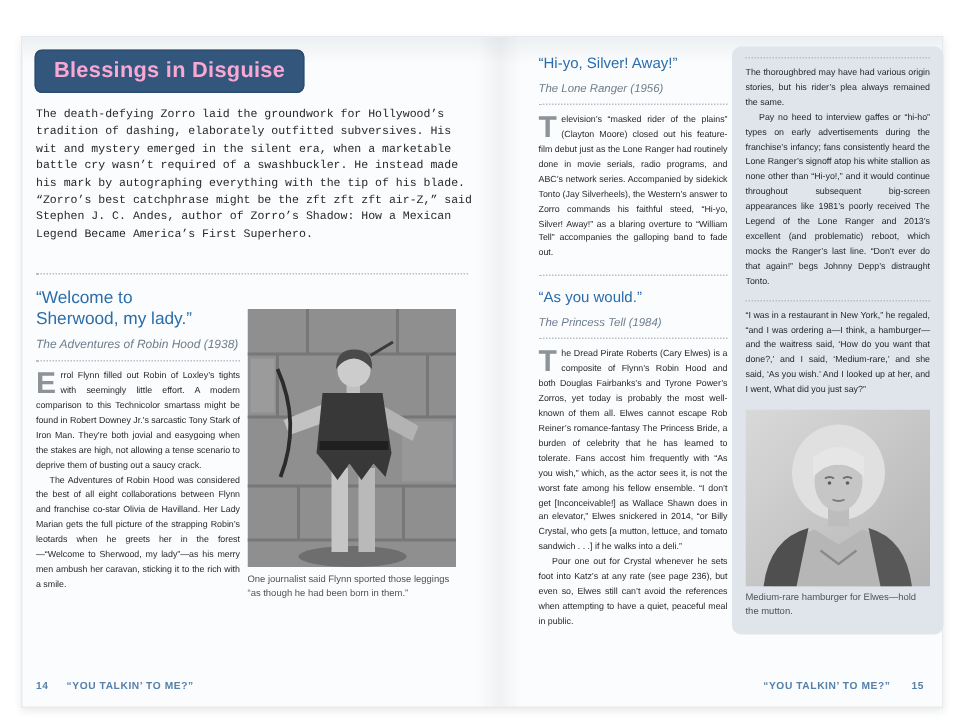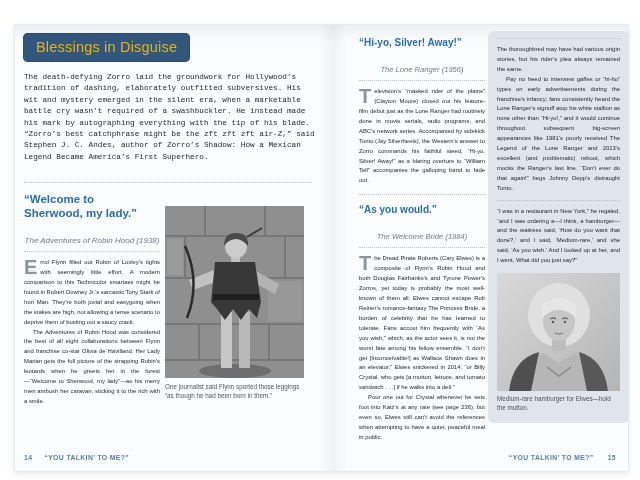--- a/index.html
+++ b/index.html
@@ -15,34 +15,34 @@
     border:1px solid #e7eaed;
     box-shadow:0 2px 5px rgba(40,50,60,.10);
   }
   .gutter{
     position:absolute;left:303px;top:0;width:30px;height:100%;
     background:linear-gradient(90deg,rgba(70,80,90,0) 0%,rgba(70,80,90,.06) 50%,rgba(70,80,90,0) 100%);
   }
   
   .banner{
     position:absolute;left:8px;top:8px;
-    background:#33567c;color:#eab308;
-    font-weight:normal;font-size:14.5px;letter-spacing:.2px;
+    background:#33567c;color:#f9a8d4;
+    font-weight:bold;font-size:14.5px;letter-spacing:.2px;
     padding:6px 13px 7px;border-radius:5px;
     box-shadow:inset 0 0 0 1px #2c4c70;
   }
   .intro{position:absolute;left:9px;top:47px;width:294px;font-family:Liberation Mono, monospace;}
   .intro p{margin:0;font-size:7.7px;line-height:11.4px;color:#26282b;text-align:left;}
   .intro p + p{text-indent:20px;}
   .rule{height:0;border-top:1.5px dotted #b7c0c8;}
   .intro-rule{position:absolute;left:9px;top:157px;width:288px;}
 
   .col-left{position:absolute;left:9px;top:168px;width:136px;}
-  h2.quote{margin:0 0 3px;color:#2b6dab;font-weight:bold;font-size:11.5px;line-height:13.5px;max-width:114px;}
-  .movie{margin:16px 0 5px;color:#6d7d8d;font-size:8px;line-height:10.2px;font-style:italic;text-align:center;}
+  h2.quote{margin:0 0 3px;color:#2b6dab;font-weight:normal;font-size:11.5px;line-height:13.5px;max-width:114px;}
+  .movie{margin:5px 0 5px;color:#6d7d8d;font-size:8px;line-height:10.2px;font-style:italic;}
   .sec-rule{margin:0 0 6px;}
   .bodytext p{margin:0;font-size:5.9px;line-height:9.9px;color:#26282b;text-align:justify;}
   .bodytext p + p{text-indent:9px;}
   .dropcap{float:left;font-size:20px;line-height:17px;font-weight:bold;color:#8e939a;margin:1px 3px 0 0;}
 
   .photo-col{position:absolute;left:150px;top:181px;width:139px;}
   .photo-frame{width:139px;height:172px;display:block;overflow:hidden;}
   .caption{margin:5px 0 0;font-size:6.3px;line-height:8.8px;color:#4e5358;text-align:left;}
 
   .footer{position:absolute;top:429px;font-size:6.8px;font-weight:bold;color:#5580a9;letter-spacing:.4px;white-space:nowrap;}
@@ -127,21 +127,21 @@
       <h2 class="quote">“Hi-yo, Silver! Away!”</h2>
       <p class="movie"><span>The Lone Ranger</span> <span>(1956)</span></p>
       <div class="rule sec-rule"></div>
       <div class="bodytext">
         <p><span class="dropcap">T</span><span>elevision’s “masked rider of the plains” (Clayton Moore) closed out his feature-film debut just as the Lone Ranger had routinely done in movie serials, radio programs, and ABC’s network series. Accompanied by sidekick Tonto (Jay Silverheels), the Western’s answer to Zorro commands his faithful steed, “Hi-yo, Silver! Away!” as a blaring overture to “William Tell” accompanies the galloping band to fade out.</span></p>
       </div>
     </div>
     <div class="rule divider"></div>
     <div>
       <h2 class="quote">“As you would.”</h2>
-      <p class="movie"><span>The Welcome Bride</span> <span>(1984)</span></p>
+      <p class="movie"><span>The Princess Tell</span> <span>(1984)</span></p>
       <div class="rule sec-rule"></div>
       <div class="bodytext">
         <p><span class="dropcap">T</span><span>he Dread Pirate Roberts (Cary Elwes) is a composite of Flynn’s Robin Hood and both Douglas Fairbanks’s and Tyrone Power’s Zorros, yet today is probably the most well-known of them all. Elwes cannot escape Rob Reiner’s romance-fantasy The Princess Bride, a burden of celebrity that he has learned to tolerate. Fans accost him frequently with “As you wish,” which, as the actor sees it, is not the worst fate among his fellow ensemble. “I don’t get [Inconceivable!] as Wallace Shawn does in an elevator,” Elwes snickered in 2014, “or Billy Crystal, who gets [a mutton, lettuce, and tomato sandwich . . .] if he walks into a deli.”</span></p>
         <p>Pour one out for Crystal whenever he sets foot into Katz’s at any rate (see page 236), but even so, Elwes still can’t avoid the references when attempting to have a quiet, peaceful meal in public.</p>
       </div>
     </div>
   </div>
 
   <div class="sidebar">
     <div class="rule"></div>

